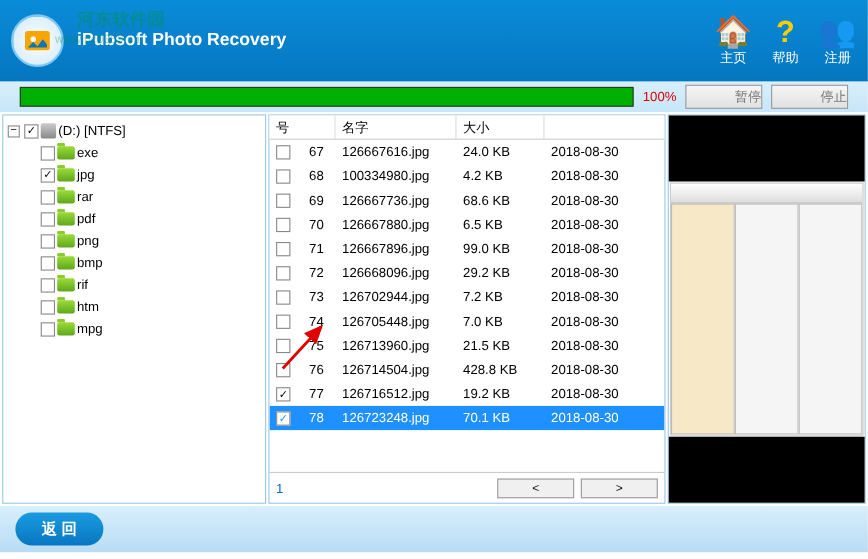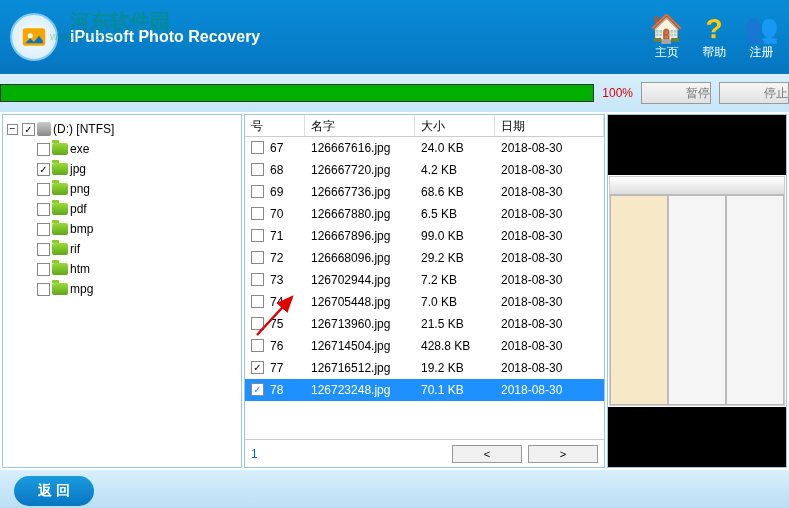--- a/index.html
+++ b/index.html
@@ -2,48 +2,48 @@
 <html><head>
 <meta charset="utf-8">
 <style>
 *{box-sizing:border-box;margin:0;padding:0;font-family:"Microsoft YaHei",Arial,sans-serif;font-size:12px}
 body{width:789px;height:508px;background:#fff;overflow:hidden;position:relative}
 .header{height:74px;background:linear-gradient(#0a8cd8,#0576c0);display:flex;align-items:center;padding:0 10px;position:relative}
 .logo{width:48px;height:48px;border-radius:50%;background:radial-gradient(#fff,#cde8f7);display:flex;align-items:center;justify-content:center;margin-right:12px;border:2px solid #7fc9f0}
 .logo svg{width:30px;height:30px}
 .title{color:#fff;font-size:16px;font-weight:bold}
 .watermark{position:absolute;left:50px;top:30px;color:rgba(0,150,50,.35);font-size:11px;pointer-events:none}
-.wm2{position:absolute;left:70px;top:8px;color:rgba(0,150,50,.35);font-size:20px;font-weight:bold;pointer-events:none}
+.wm2{position:absolute;left:70px;top:8px;color:rgba(0,150,50,.35);font-size:16px;font-weight:bold;pointer-events:none}
 .headbtns{margin-left:auto;display:flex;gap:18px;align-items:center}
 .hbtn{display:flex;flex-direction:column;align-items:center;color:#fff;font-size:12px;cursor:pointer}
 .hbtn .ico{font-size:28px;height:30px;display:flex;align-items:center}
 .winctrl{position:absolute;top:0;right:0;display:flex;gap:6px;padding:4px 8px}
 .winctrl span{width:20px;height:16px;color:#fff;font-size:14px;font-weight:bold;display:flex;align-items:center;justify-content:center;cursor:pointer}
-.progressrow{background:linear-gradient(#d8effc,#c7e6f8);height:38px;display:flex;align-items:center;padding:0 0;gap:8px}
+.progressrow{background:linear-gradient(#d8effc,#c7e6f8);height:28px;display:flex;align-items:center;padding:0 18px;gap:8px}
 .pbar{flex:1;height:18px;border:1px solid #333;background:#00b000;position:relative}
 .pct{color:#d00;font-size:12px}
 .pbtn{width:70px;height:22px;background:linear-gradient(#f6f6f6,#e1e1e1);border:1px solid #999;color:#777;text-align:right;line-height:20px;cursor:pointer}
 .main{display:flex;height:358px;background:#fff}
 .tree{width:240px;border:1px solid #99c7e4;margin:2px;padding:4px;overflow:auto;background:#fff}
 .tnode{display:flex;align-items:center;height:20px;gap:2px}
 .tnode.root{margin-left:0}
 .tnode.child{margin-left:30px}
 .tminus{width:11px;height:11px;border:1px solid #888;display:flex;align-items:center;justify-content:center;font-size:10px;line-height:8px;cursor:pointer;margin-right:2px}
 .tcb{width:13px;height:13px;border:1px solid #888;cursor:pointer;display:inline-flex;align-items:center;justify-content:center;font-size:10px;color:#000}
 .tfold{width:16px;height:12px;background:linear-gradient(#9bdb3a,#5fa81a);border-radius:2px;position:relative}
 .tfold:before{content:"";position:absolute;top:-3px;left:0;width:7px;height:3px;background:#8bcb2a;border-radius:1px 1px 0 0}
 .thd{width:14px;height:14px;background:linear-gradient(#ccc,#888);border-radius:2px}
 .center{flex:1;border:1px solid #99c7e4;margin:2px 0;display:flex;flex-direction:column}
 .thead{display:flex;background:#fff;border-bottom:1px solid #ccc;height:22px}
 .thead div{padding:3px 6px;border-right:1px solid #ddd;font-size:12px}
 .c0{width:60px}.c1{width:110px}.c2{width:80px}.c3{flex:1}
 .rows{flex:1;overflow:auto;position:relative}
 .row{display:flex;height:22px;align-items:center}
 .row>div{padding:0 6px;font-size:12px}
-.row .c0{display:flex;align-items:flex-start;gap:6px}
+.row .c0{display:flex;align-items:flex-end;gap:17px}
 .row.sel{background:#1e90ff;color:#fff}
 .pager{height:28px;border-top:1px solid #ccc;display:flex;align-items:center;padding:0 6px;gap:6px}
 .pgnum{color:#0066cc;margin-right:auto}
 .pgbtn{width:70px;height:18px;border:1px solid #999;background:#f0f0f0;text-align:center;cursor:pointer;font-size:11px;line-height:16px}
 .preview{width:180px;border:1px solid #99c7e4;margin:2px;background:#fff;display:flex;flex-direction:column}
 .pvblack{background:#000;height:60px}
 .pvimg{flex:1;background:#e8e8e8;border:1px solid #ccc;margin:1px;position:relative;overflow:hidden}
 .footer{height:42px;background:linear-gradient(#d8effc,#b8dcf4);display:flex;align-items:center;padding:0 14px;gap:12px}
 .fbtn{background:linear-gradient(#1a9be0,#0876c2);color:#fff;border:none;border-radius:16px;padding:6px 24px;font-size:14px;font-weight:bold;cursor:pointer}
 .arrow{position:absolute;left:252px;top:285px;pointer-events:none;z-index:50}
@@ -109,26 +109,31 @@
           <span>exe</span>
         </div>
         <div class="tnode child">
           <span class="tcb">✓</span>
           <span class="tfold"></span>
           <span>jpg</span>
         </div>
         <div class="tnode child">
           <span class="tcb"></span>
           <span class="tfold"></span>
+          <span>rar</span>
+        </div>
+        <div class="tnode child">
+          <span class="tcb"></span>
+          <span class="tfold"></span>
+          <span>pdf</span>
+        </div>
+        <div class="tnode child">
+          <span class="tcb"></span>
+          <span class="tfold"></span>
           <span>png</span>
-        </div>
-        <div class="tnode child">
-          <span class="tcb"></span>
-          <span class="tfold"></span>
-          <span>pdf</span>
         </div>
         <div class="tnode child">
           <span class="tcb"></span>
           <span class="tfold"></span>
           <span>bmp</span>
         </div>
         <div class="tnode child">
           <span class="tcb"></span>
           <span class="tfold"></span>
           <span>rif</span>
@@ -144,38 +149,37 @@
           <span>mpg</span>
         </div>
       </div>
   </div>
 
   <div class="center">
     <div class="thead">
       <div class="c0">号</div>
       <div class="c1">名字</div>
       <div class="c2">大小</div>
-      <div class="c3">日期</div>
     </div>
     <div class="rows" id="rows">
         <div class="row">
           <div class="c0">
             <span class="tcb" style=""></span>
             <span>67</span>
           </div>
           <div class="c1">126667616.jpg</div>
           <div class="c2">24.0 KB</div>
           <div class="c3">2018-08-30</div>
         </div>
         <div class="row">
           <div class="c0">
             <span class="tcb" style=""></span>
             <span>68</span>
           </div>
-          <div class="c1">126667720.jpg</div>
+          <div class="c1">100334980.jpg</div>
           <div class="c2">4.2 KB</div>
           <div class="c3">2018-08-30</div>
         </div>
         <div class="row">
           <div class="c0">
             <span class="tcb" style=""></span>
             <span>69</span>
           </div>
           <div class="c1">126667736.jpg</div>
           <div class="c2">68.6 KB</div>

